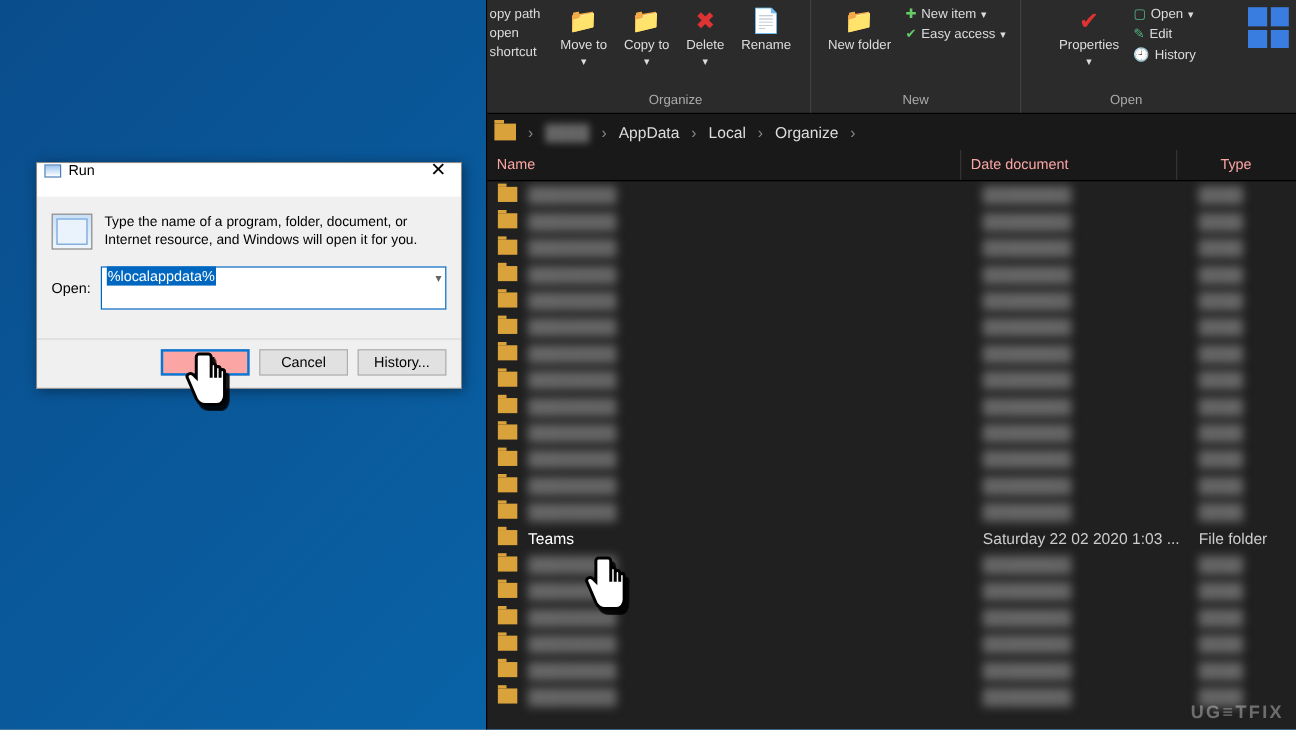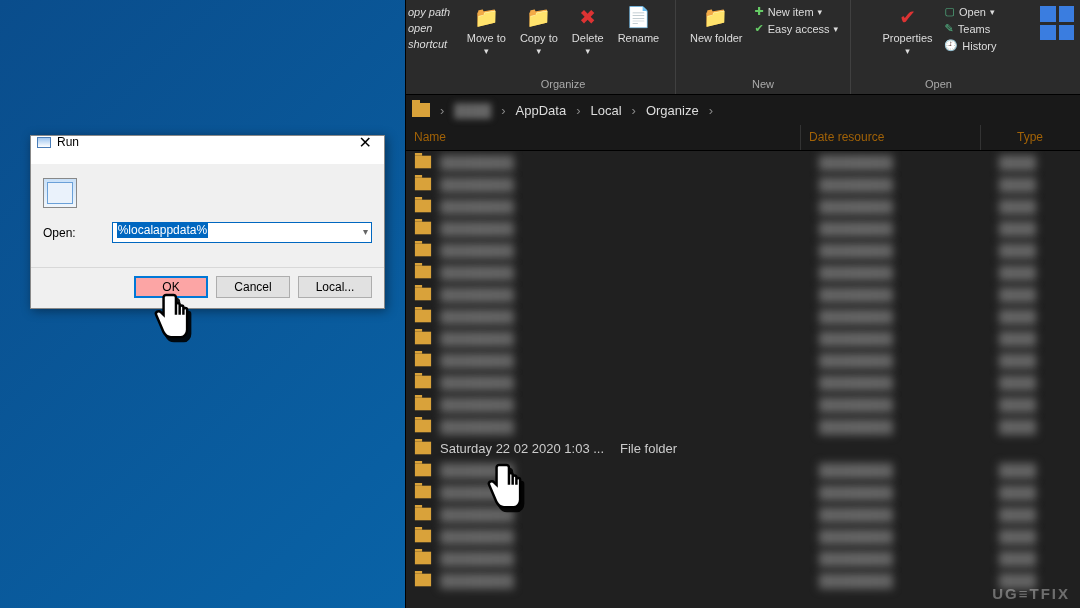--- a/index.html
+++ b/index.html
@@ -1,38 +1,38 @@
 <!DOCTYPE html>
 <html><head>
 <meta charset="utf-8">
 <style>
 * { margin: 0; padding: 0; box-sizing: border-box; font-family: "Segoe UI", sans-serif; }
 body { width: 1080px; height: 608px; background: linear-gradient(135deg, #0a4d8c 0%, #0871b8 100%); position: relative; overflow: hidden; }
 
 
 .explorer { position: absolute; left: 405px; top: 0; width: 675px; height: 608px; background: #202020; color: #fff; font-size: 12px; border-left: 1px solid #000; }
 .ribbon { background: #2b2b2b; height: 95px; display: flex; border-bottom: 1px solid #000; }
-.ribbon-col-left { width: 45px; padding: 4px 0 0 2px; font-style: italic; }
+.ribbon-col-left { width: 45px; padding: 4px 0 0 2px; }
 .ribbon-txt { font-size: 11px; color: #ddd; line-height: 16px; display: block; }
 .ribbon-group { display: flex; flex-direction: column; align-items: center; border-right: 1px solid #404040; padding: 0 6px; }
 .ribbon-group-items { display: flex; flex: 1; align-items: flex-start; padding-top: 2px; gap: 2px; }
 .ribbon-btn { display: flex; flex-direction: column; align-items: center; padding: 2px 6px; color: #ddd; font-size: 11px; cursor: pointer; gap: 2px; }
 .ribbon-btn .ic { width: 26px; height: 26px; display: flex; align-items: center; justify-content: center; font-size: 20px; }
 .ribbon-group-label { font-size: 11px; color: #aaa; padding: 2px 0 4px; text-align: left; }
 .ribbon-side { display: flex; flex-direction: column; justify-content: flex-start; padding-top: 2px; gap: 2px; font-size: 11px; }
 .ribbon-side-item { display: flex; align-items: center; gap: 4px; color: #ddd; cursor: pointer; padding: 1px 4px; }
 .start-tile { position: absolute; right: 6px; top: 6px; width: 34px; height: 34px; display: grid; grid-template-columns: 1fr 1fr; grid-template-rows: 1fr 1fr; gap: 3px; }
 .start-tile div { background: #3a7de0; }
 
 .breadcrumb { height: 30px; background: #191919; display: flex; align-items: center; padding: 0 6px; gap: 10px; color: #ddd; font-size: 13px; }
 .folder-ic { width: 18px; height: 14px; background: #d9a23a; position: relative; }
 .folder-ic::before { content: ""; position: absolute; top: -3px; left: 0; width: 8px; height: 3px; background: #d9a23a; }
 .chev { color: #888; }
 
-.columns { display: flex; height: 26px; background: #191919; border-bottom: 1px solid #000; color: #a16207; font-size: 12px; }
+.columns { display: flex; height: 26px; background: #191919; border-bottom: 1px solid #000; color: #fca5a5; font-size: 12px; }
 .col-name { width: 395px; padding: 5px 8px; border-right: 1px solid #333; }
 .col-date { width: 180px; padding: 5px 8px; border-right: 1px solid #333; }
 .col-type { padding: 5px 8px; margin-left: 28px; }
 
 .rows { height: 455px; overflow: hidden; }
 .row { display: flex; height: 22px; align-items: center; padding-left: 8px; font-size: 13px; }
 .row .folder-ic { flex-shrink: 0; margin-right: 8px; transform: scale(.9); }
 .row.blur .cell { filter: blur(4px); color: #666; }
 .row.highlight { color: #fff; }
 .cell-name { width: 379px; }
@@ -45,21 +45,21 @@
 .run-title-left { display: flex; align-items: center; gap: 6px; }
 .run-title-ic { width: 14px; height: 11px; border: 1px solid #4a7db8; background: linear-gradient(#9ec5f0,#fff); }
 .run-close { font-size: 16px; cursor: pointer; padding: 0 4px; }
 .run-body { padding: 14px 12px 10px; background: #f0f0f0; }
 .run-desc { display: flex; gap: 10px; margin-bottom: 14px; }
 .run-desc-ic { width: 34px; height: 30px; flex-shrink: 0; border: 1px solid #888; background: linear-gradient(#c8e0f8,#f0f6fc); position: relative; }
 .run-desc-ic::after { content:""; position:absolute; inset:3px; border:1px solid #6aa0d8; background:#eaf2fb; }
 .run-desc-txt { color: #000; line-height: 15px; font-size: 11.5px; }
 .run-open-row { display: flex; align-items: center; gap: 8px; margin-bottom: 14px; }
 .run-open-label { color: #000; }
-.run-input { flex: 1; height: 21px; border: 1px solid #0067c0; background: #fff; padding: 0 4px; font-size: 12px; position: relative; margin-left: 28px; }
+.run-input { flex: 1; height: 36px; border: 1px solid #0067c0; background: #fff; padding: 0 4px; font-size: 12px; position: relative; }
 .run-input-sel { background: #0067c0; color: #fff; padding: 1px 1px; }
 .run-input-arrow { position: absolute; right: 3px; top: 3px; color: #666; font-size: 10px; }
 .run-btns { display: flex; justify-content: flex-end; gap: 8px; padding: 8px 12px 10px; background: #f0f0f0; border-top: 1px solid #d8d8d8; }
 .run-btn { width: 74px; height: 22px; background: #e1e1e1; border: 1px solid #adadad; color: #000; font-size: 12px; cursor: pointer; }
 .run-btn.primary { border: 2px solid #0078d7; background: #fca5a5; }
 
 
 .hand-cursor { position: absolute; width: 52px; height: 62px; pointer-events: none; }
 .hand-cursor svg { filter: drop-shadow(3px 4px 0 rgba(0,0,0,.9)); }
 
@@ -130,21 +130,21 @@
           <span style="font-size:9px">▾</span>
         </div>
         <div class="ribbon-side">
           <div class="ribbon-side-item">
             <span style="color:#5b8">▢</span>
             <span>Open</span>
             <span style="font-size:9px">▾</span>
           </div>
           <div class="ribbon-side-item">
             <span style="color:#5b8">✎</span>
-            <span>Teams</span>
+            <span>Edit</span>
           </div>
           <div class="ribbon-side-item">
             <span style="color:#c90">🕘</span>
             <span>History</span>
           </div>
         </div>
       </div>
       <div class="ribbon-group-label">Open</div>
     </div>
 
@@ -164,21 +164,21 @@
     <span>AppData</span>
     <span class="chev">›</span>
     <span>Local</span>
     <span class="chev">›</span>
     <span>Organize</span>
     <span class="chev">›</span>
   </div>
 
   <div class="columns">
     <div class="col-name">Name</div>
-    <div class="col-date">Date resource</div>
+    <div class="col-date">Date document</div>
     <div class="col-type">Type</div>
   </div>
 
   <div class="rows">
 
     <div class="row blur">
         <div class="folder-ic"></div>
         <span class="cell cell-name">████████</span>
         <span class="cell cell-date">████████</span>
         <span class="cell cell-type">████</span>
@@ -251,20 +251,21 @@
       </div>
     <div class="row blur">
         <div class="folder-ic"></div>
         <span class="cell cell-name">████████</span>
         <span class="cell cell-date">████████</span>
         <span class="cell cell-type">████</span>
       </div>
 
     <div class="row highlight">
       <div class="folder-ic"></div>
+      <span class="cell-name">Teams</span>
       <span class="cell-date">Saturday 22 02 2020 1:03 ...</span>
       <span class="cell-type">File folder</span>
     </div>
     <div class="row blur">
         <div class="folder-ic"></div>
         <span class="cell cell-name">████████</span>
         <span class="cell cell-date">████████</span>
         <span class="cell cell-type">████</span>
       </div>
     <div class="row blur">
@@ -304,33 +305,34 @@
   <div class="run-title">
     <div class="run-title-left">
       <span class="run-title-ic"></span>
       <span>Run</span>
     </div>
     <span class="run-close">✕</span>
   </div>
   <div class="run-body">
     <div class="run-desc">
       <div class="run-desc-ic"></div>
+      <div class="run-desc-txt">Type the name of a program, folder, document, or Internet resource, and Windows will open it for you.</div>
     </div>
     <div class="run-open-row">
       <span class="run-open-label">Open:</span>
       <div class="run-input">
         <span class="run-input-sel">%localappdata%</span>
         <span class="run-input-arrow">▾</span>
       </div>
     </div>
   </div>
   <div class="run-btns">
     <button class="run-btn primary">OK</button>
     <button class="run-btn">Cancel</button>
-    <button class="run-btn">Local...</button>
+    <button class="run-btn">History...</button>
   </div>
 </div>
 
 <div class="hand-cursor" style="left:145px;top:290px">
   <svg viewBox="0 0 40 50" width="52" height="62">
       <path d="M16 4c-1 0-2 1-2 2v14l-2-2c-2-2-5 0-4 2l6 14c1 2 3 4 6 4h8c3 0 5-3 5-6V16c0-2-3-2-3 0v4-6c0-2-3-2-3 0v6-8c0-2-3-2-3 0v8V6c0-1-1-2-2-2z" fill="#fff" stroke="#000" stroke-width="2"></path>
     </svg>
 </div>
 <div class="hand-cursor" style="left:478px;top:460px">
   <svg viewBox="0 0 40 50" width="52" height="62">

